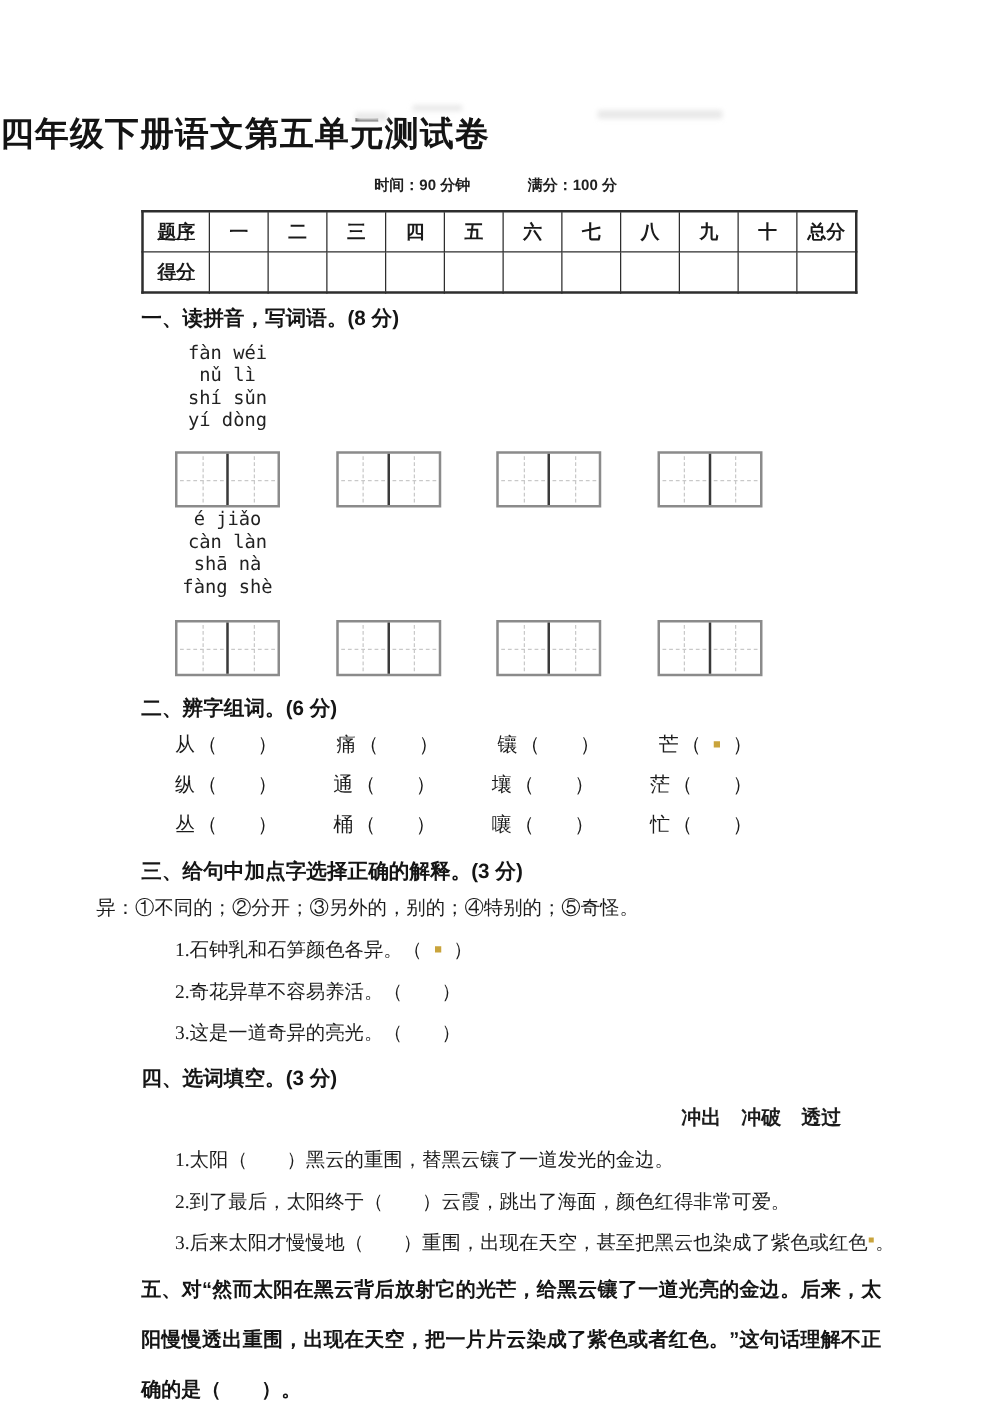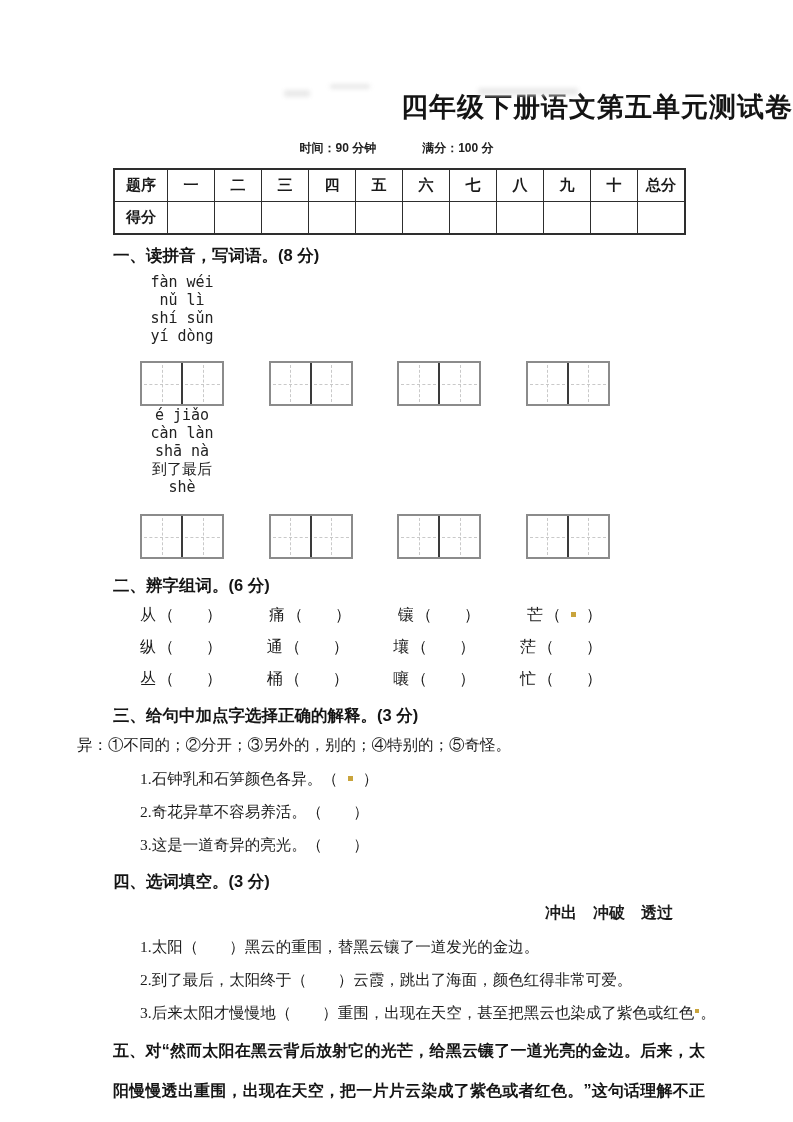--- a/index.html
+++ b/index.html
@@ -4,31 +4,31 @@
 <style>
   html,body{margin:0;padding:0;background:#ffffff;}
   .page{position:relative;width:793px;height:1122px;background:#fff;overflow:hidden;
         font-family:"Liberation Serif",serif;color:#1c1c1c;}
   
   .smudge{position:absolute;background:#e9e9e9;filter:blur(2px);border-radius:2px;}
   .s1{left:284px;top:90px;width:26px;height:7px;}
   .s2{left:478px;top:88px;width:100px;height:7px;}
   .s3{left:330px;top:84px;width:40px;height:5px;}
 
-  .title{margin:0;padding-top:90px;text-align:right;font-family:"Liberation Sans",sans-serif;
+  .title{margin:0;padding-top:90px;text-align:left;font-family:"Liberation Sans",sans-serif;
          font-size:27px;line-height:34px;font-weight:700;letter-spacing:1px;color:#141414;}
   .meta{margin-top:14px;text-align:center;font-family:"Liberation Sans",sans-serif;
         font-size:12px;line-height:20px;font-weight:700;color:#202020;}
   .meta .gap{display:inline-block;width:46px;}
 
   table.score{border-collapse:collapse;margin:10px 0 0 113px;table-layout:fixed;
               font-family:"Liberation Sans",sans-serif;border:2px solid #2e2e2e;}
   table.score td{border:1px solid #2e2e2e;width:46px;height:31px;text-align:center;
                  vertical-align:middle;font-size:15px;font-weight:700;color:#1a1a1a;padding:0;}
-  table.score td.hd{width:52px;}
+  table.score td.hd{width:52px;text-decoration:underline;}
 
   .sec-head{margin:16px 0 0 113px;font-family:"Liberation Sans",sans-serif;
             font-size:16.5px;line-height:20px;font-weight:700;color:#151515;}
   .sec1-head{margin-top:10px;}
 
   .py-row{display:flex;justify-content:space-between;width:470px;margin:0 0 0 140px;flex-direction:column;}
   .py-row.first{margin-top:8px;}
   .py-row.second{}
   .py{width:84px;text-align:center;font-family:"DejaVu Sans Mono",monospace;
       font-size:15px;line-height:18px;color:#222;}
@@ -134,21 +134,21 @@
     <div class="wgrid">
         <div class="wcell"></div>
         <div class="wcell"></div>
       </div>
   </div>
 
   <div class="py-row second">
     <div class="py">é jiǎo</div>
     <div class="py">càn làn</div>
     <div class="py">shā nà</div>
-    <div class="py">到了最后 shè</div>
+    <div class="py">fàng shè</div>
   </div>
   <div class="grid-row second">
     <div class="wgrid">
         <div class="wcell"></div>
         <div class="wcell"></div>
       </div>
     <div class="wgrid">
         <div class="wcell"></div>
         <div class="wcell"></div>
       </div>

